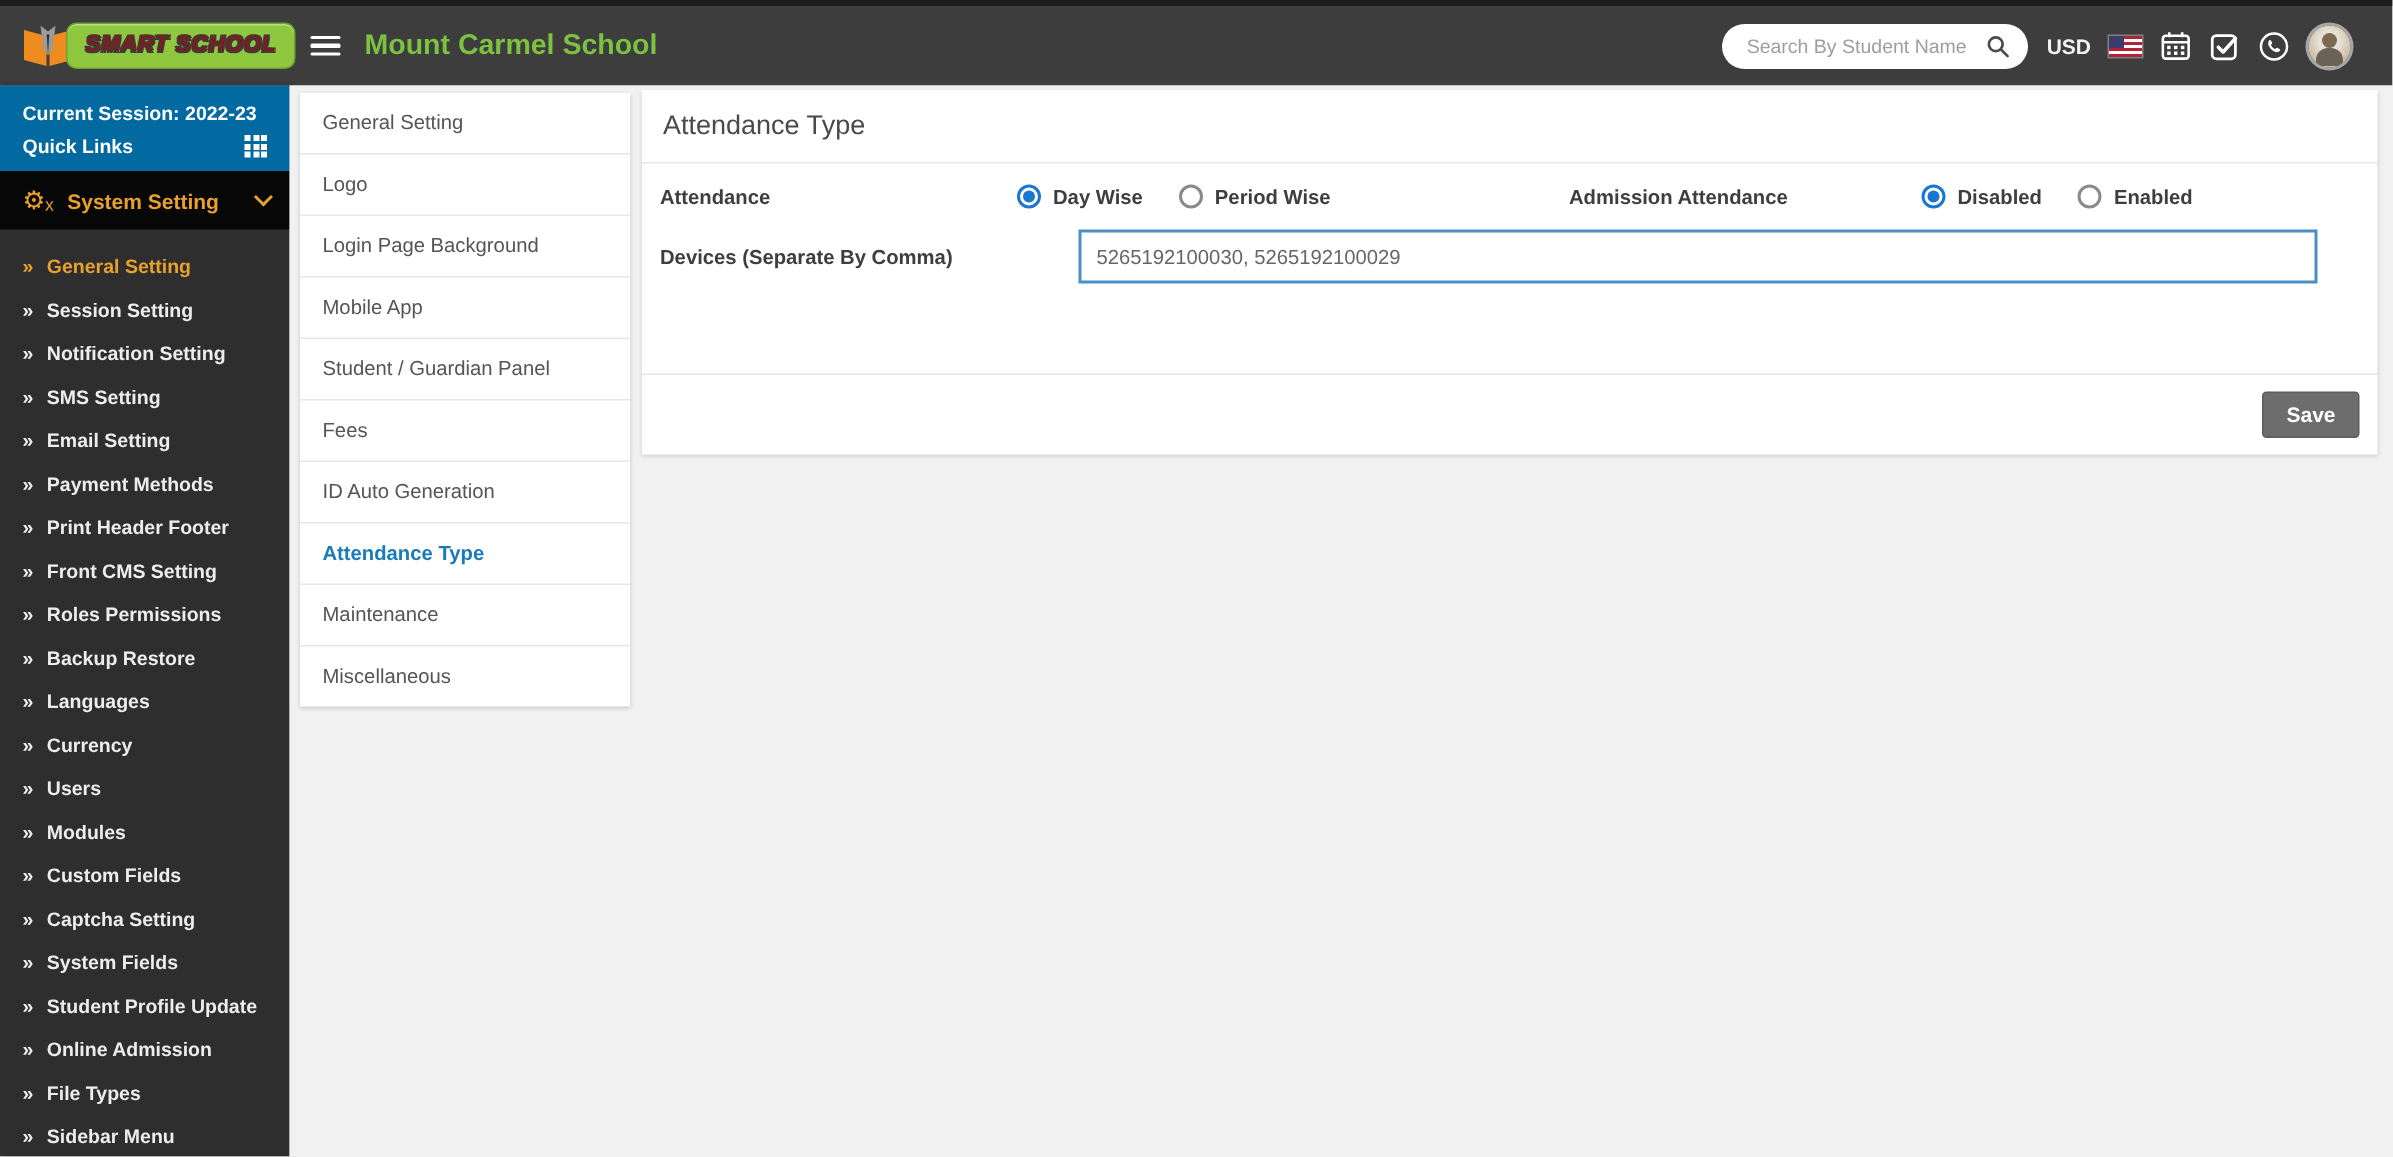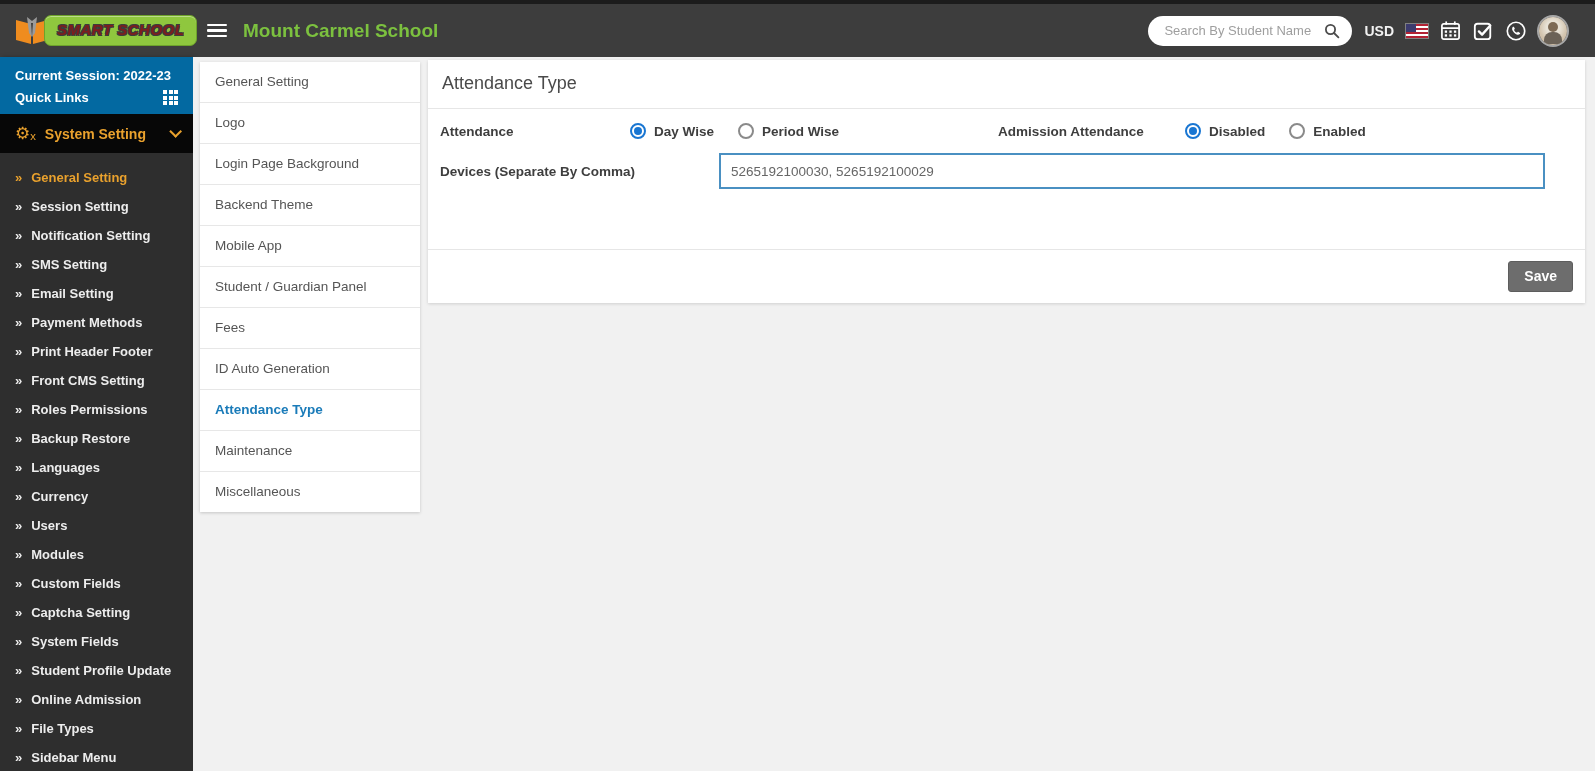--- a/index.html
+++ b/index.html
@@ -113,21 +113,21 @@
   }
   .card-title { padding:13px 14px 14px; font-size:18px; color:#4a4a4a; border-bottom:1px solid #e6e6e6; }
   .card-body { padding:12px 12px 16px; }
 
   .form-row { display:flex; align-items:center; }
   .row-radios { margin:2px 0 14px; }
   .f-label { font-size:13.5px; font-weight:bold; color:#3e3e3e; }
   .lbl-w1 { width:190px; flex:none; }
   .lbl-w2 { width:279px; flex:none; }
   .lbl-w3 { width:187px; flex:none; }
-  .radio-group { display:flex; align-items:center; gap:24px; }
+  .radio-group { display:flex; align-items:center; gap:24px;margin-left:48px; }
   .rg-1 { width:368px; flex:none; }
   .radio-opt { display:flex; align-items:center; gap:8px; cursor:pointer; }
   .radio-circ {
     width:16px; height:16px; border-radius:50%; border:2px solid #8a8a8a;
     display:flex; align-items:center; justify-content:center; flex:none; background:#fff;
   }
   .radio-opt.checked .radio-circ { border-color:#1976d2; }
   .radio-circ .dot { width:8px; height:8px; border-radius:50%; }
   .radio-opt.checked .radio-circ .dot { background:#1976d2; }
   .radio-opt .opt-label { font-size:13.5px; font-weight:bold; color:#3e3e3e; }
@@ -340,21 +340,20 @@
   </ul>
 </div>
 
 <div class="content">
 
   <div class="settings-card">
     <ul>
       <li>General Setting</li>
       <li>Logo</li>
       <li>Login Page Background</li>
-      <li>Backend Theme</li>
       <li>Mobile App</li>
       <li>Student / Guardian Panel</li>
       <li>Fees</li>
       <li>ID Auto Generation</li>
       <li class="active">Attendance Type</li>
       <li>Maintenance</li>
       <li>Miscellaneous</li>
     </ul>
   </div>
 

